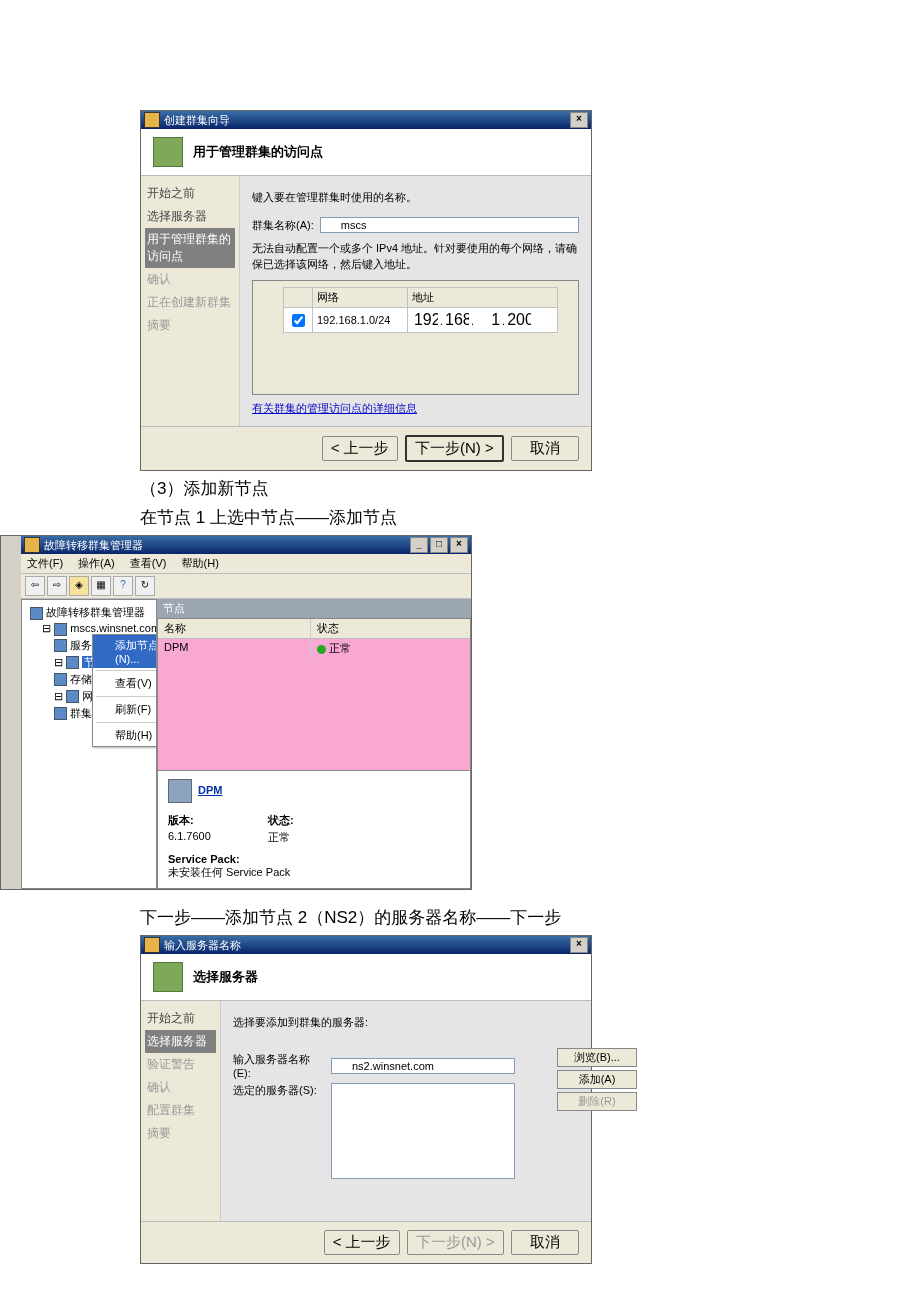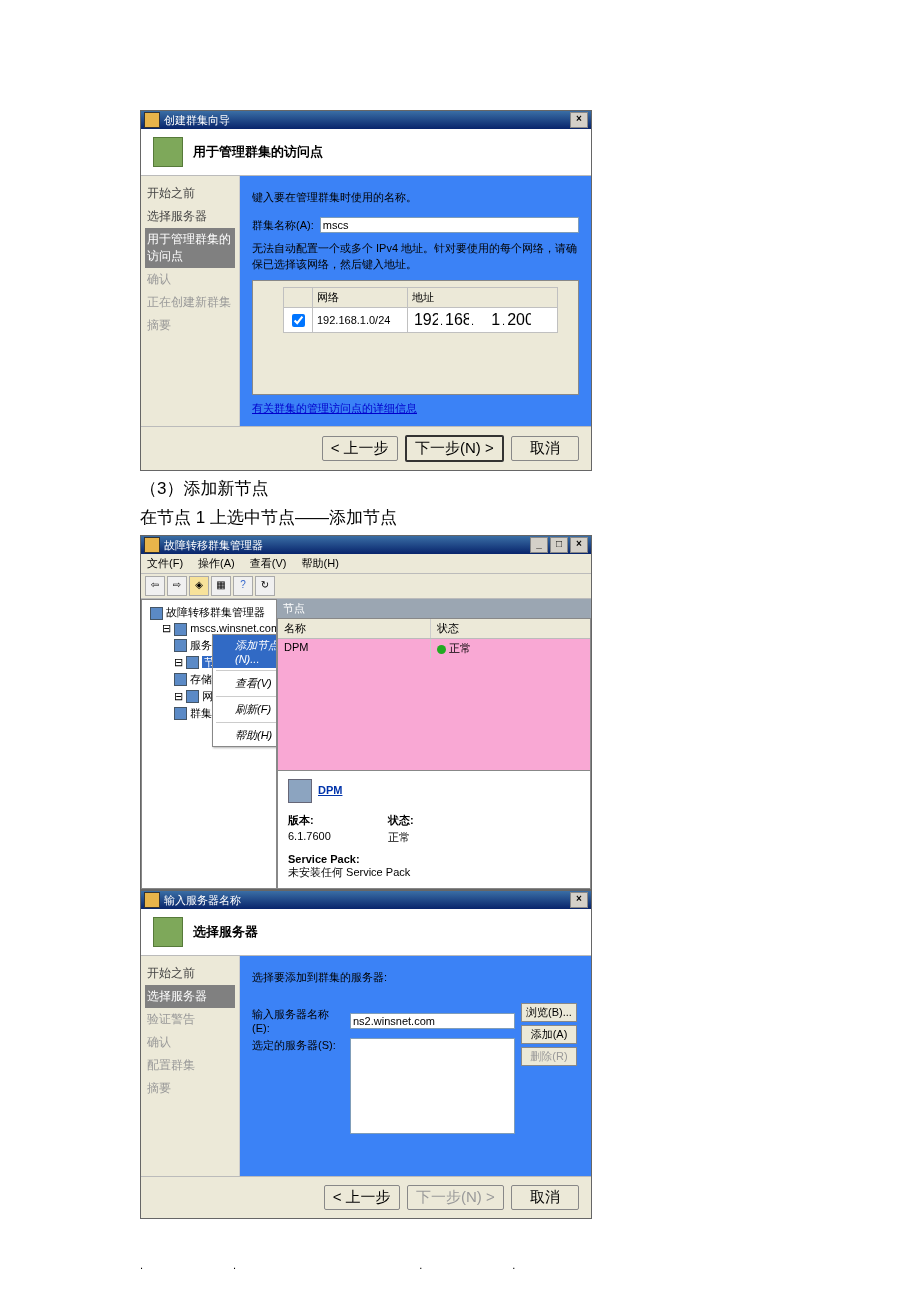--- a/index.html
+++ b/index.html
@@ -17,21 +17,21 @@
     padding-bottom: 80px;
   }
   .doc-text {
     font-size: 17px;
     margin: 6px 0 6px 140px;
   }
   .window {
     width: 450px;
     margin-left: 140px;
     border: 1px solid #666;
-    background: #3b82f6;
+    background: #e5e5e5;
   }
   .titlebar {
     height: 18px;
     background: linear-gradient(#3a6ea5, #08246b);
     color: #fff;
     display: flex;
     align-items: center;
     padding: 0 3px;
     font-size: 11px;
   }
@@ -94,21 +94,21 @@
     font-size: 11px;
     display: flex;
     flex-direction: column;
   }
   .field-row { display: flex; align-items: center; margin: 4px 0; justify-content: flex-end; }
   .field-row label { flex-shrink: 0; margin-right: 6px; }
   .field-row input[type=text] {
     flex: 1;
     border: 1px solid #7f9db9;
     font-size: 11px;
-    padding: 1px 2px;
+    padding: 1px 20px;
     background: #fff;
   }
   .small-info { margin: 4px 0 8px 0; line-height: 1.4; }
   .grid-box {
     border: 1px solid #888;
     flex: 1;
     background: #ece9d8;
     position: relative;
     overflow: hidden;
   }
@@ -145,21 +145,21 @@
     font-size: 15px;
     background: #ece9d8;
     border: 1px solid #888;
     border-radius: 2px;
     margin-left: 4px;
   }
   .btn:disabled { color: #999; }
   .btn.default { border: 2px solid #333; }
 
   
-  .mgr { width: 450px; margin-left: 140px; border: 1px solid #666; background: #d4d0c8; }
+  .mgr { width: 450px; border: 1px solid #666; background: #d4d0c8; padding-left: 20px; }
   .mgr .menubar { background: #ece9d8; font-size: 11px; padding: 2px 6px; border-bottom: 1px solid #bbb; }
   .mgr .menubar span { margin-right: 12px; }
   .mgr .toolbar { background: #ece9d8; padding: 2px 4px; border-bottom: 1px solid #bbb; display: flex; }
   .mgr .toolbar .tbtn { width: 18px; height: 18px; border: 1px solid #aaa; margin-right: 2px; background: #f0f0f0; font-size: 10px; text-align: center; line-height: 16px; }
   .mgr .mgr-body { display: flex; height: 290px; }
   .mgr .tree { width: 130px; background: #fff; border: 1px solid #888; margin: 0; font-size: 11px; padding: 4px 2px; overflow: hidden; position: relative; }
   .tree-item { padding: 1px 0 1px 6px; white-space: nowrap; }
   .tree-item.sub { padding-left: 18px; }
   .tree-item.sub2 { padding-left: 30px; }
   .tree-item .ticn { display: inline-block; width: 11px; height: 11px; background: #5b8ac6; margin-right: 3px; vertical-align: middle; border: 1px solid #456; }
@@ -167,21 +167,21 @@
   .ctxmenu {
     position: absolute;
     left: 70px;
     top: 34px;
     width: 90px;
     background: #fff;
     border: 1px solid #888;
     box-shadow: 1px 1px 2px rgba(0,0,0,0.3);
     font-size: 11px;
   }
-  .ctxmenu .mi { padding: 3px 8px 3px 22px; position: relative; font-style: italic; }
+  .ctxmenu .mi { padding: 3px 8px 3px 22px; position: relative; }
   .ctxmenu .mi.sel { background: #316ac5; color: #fff; }
   .ctxmenu .sep { height: 0; border-top: 1px solid #ccc; margin: 2px 3px; }
   .ctxmenu .arrow::after { content: "▶"; position: absolute; right: 4px; top: 3px; font-size: 8px; }
 
   .mgr .right {
     flex: 1;
     display: flex;
     flex-direction: column;
   }
   .mgr .sect-head {
@@ -204,26 +204,27 @@
     border-top: none;
     padding: 8px 10px;
     font-size: 11px;
   }
   .mgr .detail .dtitle { color: #0033aa; font-weight: bold; text-decoration: underline; }
   .mgr .detail .sicon { display: inline-block; width: 22px; height: 22px; background: #8ca4c0; vertical-align: middle; margin-right: 6px; border: 1px solid #667; }
   .mgr .detail .kv { display: flex; margin: 2px 0; }
   .mgr .detail .kv .k { width: 100px; font-weight: bold; }
 
   .slim-btns {
-    width: 56px;
+    width: 80px;
     padding: 1px 0;
     font-size: 11px;
     background: #ece9d8;
     border: 1px solid #888;
     margin-bottom: 3px;
+    margin-left: 36px;
   }
   .slim-btns:disabled { color: #999; }
 
   .footer-dots { margin: 40px 0 0 140px; font-size: 11px; letter-spacing: 90px; }
 </style>
 </head>
 <body>
 
 <div class="page">
 
@@ -357,20 +358,21 @@
             <div>正常</div>
           </div>
           <div style="height:6px;"></div>
           <div><b>Service Pack:</b></div>
           <div>未安装任何 Service Pack</div>
         </div>
       </div>
     </div>
   </div>
 
+  <div class="doc-text" style="margin-top:16px;">下一步——添加节点 2（NS2）的服务器名称——下一步</div>
 
   <div class="window">
     <div class="titlebar">
       <span class="ticon"></span>
       <span>输入服务器名称</span>
       <span class="spacer"></span>
       <span class="winbtn">×</span>
     </div>
     <div class="header-band">
       <span class="hicon"></span>

